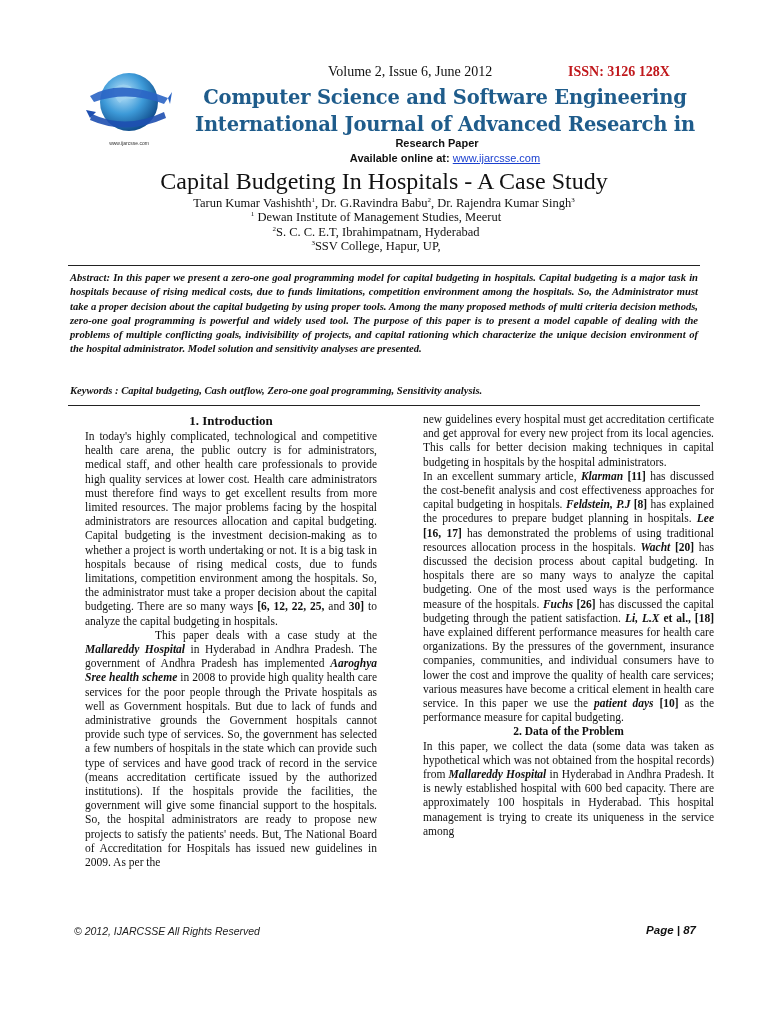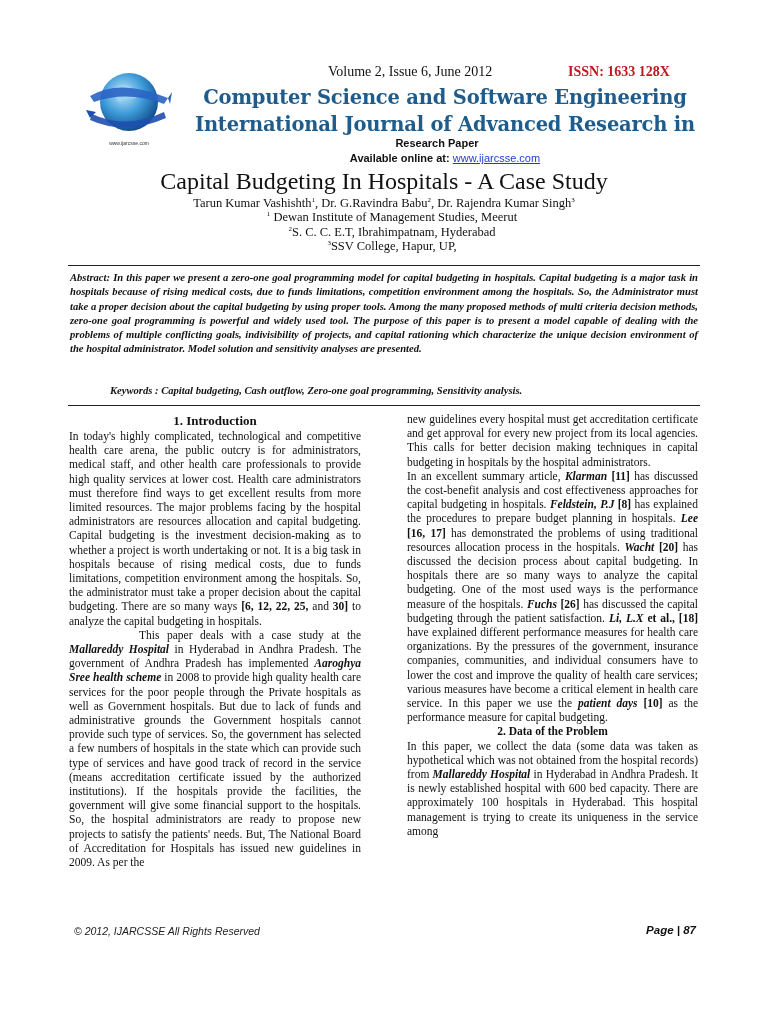--- a/index.html
+++ b/index.html
@@ -11,29 +11,29 @@
 
   .vol-line { position: absolute; top: 64px; left: 318px; font-family: "Liberation Serif", serif; font-weight: normal; font-size: 14px; color: #111; margin-left: 10px; }
   .issn { position: absolute; top: 64px; left: 568px; font-family: "Liberation Serif", serif; font-weight: bold; font-size: 14px; color: #c0181c; }
   .journal-title { position: absolute; left: 180px; width: 530px; top: 84px; text-align: center; font-family: "DejaVu Serif", serif; font-weight: bold; font-size: 19.5px; line-height: 27px; color: #1f5c8b; letter-spacing: -0.2px; }
   .paper-type { position: absolute; left: 172px; width: 530px; top: 137px; text-align: center; font-family: "Liberation Sans", sans-serif; font-weight: bold; font-size: 11px; color: #111; }
   .available { position: absolute; left: 180px; width: 530px; top: 152px; text-align: center; font-family: "Liberation Sans", sans-serif; font-weight: bold; font-size: 11px; color: #111; }
   .available a { color: #1a3fcf; text-decoration: underline; font-weight: normal; }
 
   .title { position: absolute; left: 100px; width: 568px; top: 168px; text-align: center; font-family: "Liberation Serif", serif; font-size: 24px; color: #111; }
   .authors { position: absolute; left: 80px; width: 608px; top: 196px; text-align: center; font-family: "Liberation Serif", serif; font-weight: normal; font-size: 12.5px; }
-  .aff { position: absolute; left: 108px; width: 568px; text-align: center; font-family: "Liberation Serif", serif; font-size: 12.5px; }
+  .aff { position: absolute; left: 92px; width: 568px; text-align: center; font-family: "Liberation Serif", serif; font-size: 12.5px; }
   .aff sup, .authors sup { font-size: 7px; }
 
   .rule { position: absolute; left: 68px; width: 632px; height: 0; border-top: 1.5px solid #222; }
 
   .abstract { position: absolute; left: 70px; width: 628px; top: 271px; font-family: "Liberation Serif", serif; font-style: italic; font-weight: bold; font-size: 10.6px; line-height: 14.3px; text-align: justify; }
-  .keywords { position: absolute; left: 70px; width: 628px; top: 385px; font-family: "Liberation Serif", serif; font-style: italic; font-weight: bold; font-size: 10.6px; margin-left: 40px; }
+  .keywords { position: absolute; left: 70px; width: 628px; top: 385px; font-family: "Liberation Serif", serif; font-style: italic; font-weight: bold; font-size: 10.6px; }
 
-  .col { position: absolute; top: 412px; font-family: "Liberation Serif", serif; font-size: 11.5px; line-height: 14.2px; text-align: justify; }
+  .col { position: absolute; top: 412px; font-family: "Liberation Serif", serif; font-size: 11.5px; line-height: 14.2px; text-align: justify; margin-left: 16px; }
   .col-left { left: 69px; width: 292px; }
   .col-right { left: 407px; width: 291px; }
   .col p { margin: 0; }
   .sec-head { text-align: center; font-weight: bold; margin: 0; }
   .intro-head { font-size: 13px; line-height: 17px; }
   .sec2-head { font-size: 11.5px; margin: 13px 0 13px 0; }
   .indent { text-indent: 70px; }
   .b { font-weight: bold; }
   .bi { font-weight: bold; font-style: italic; }
 
@@ -58,21 +58,21 @@
       <path d="M30 22 q8 -6 16 -2 q4 6 12 4 q-2 8 -10 9 q-8 -2 -12 4 q-6 -4 -6 -15z" fill="#9fd3ef" opacity="0.7"></path>
       <path d="M6 30 q30 -18 78 2 l-4 6 q-36 -14 -70 -2z" fill="#2a64c4" opacity="0.9"></path>
       <path d="M84 32 l4 -6 l-2 12z" fill="#2a64c4"></path>
       <path d="M8 48 q34 16 72 -2 l2 6 q-40 18 -76 2z" fill="#1e4fb0" opacity="0.9"></path>
       <path d="M6 52 l-4 -8 l10 2z" fill="#1e4fb0"></path>
     </svg>
     <div class="logo-caption">www.ijarcsse.com</div>
   </div>
 
   <div class="vol-line">Volume 2, Issue 6, June 2012</div>
-  <div class="issn">ISSN: 1633 128X</div>
+  <div class="issn">ISSN: 3126 128X</div>
 
   <div class="journal-title">
     <div>Computer Science and Software Engineering</div>
     <div>International Journal of Advanced Research in</div>
   </div>
 
   <div class="paper-type">Research Paper</div>
   <div class="available">
     <span>Available online at: </span><a>www.ijarcsse.com</a>
   </div>

